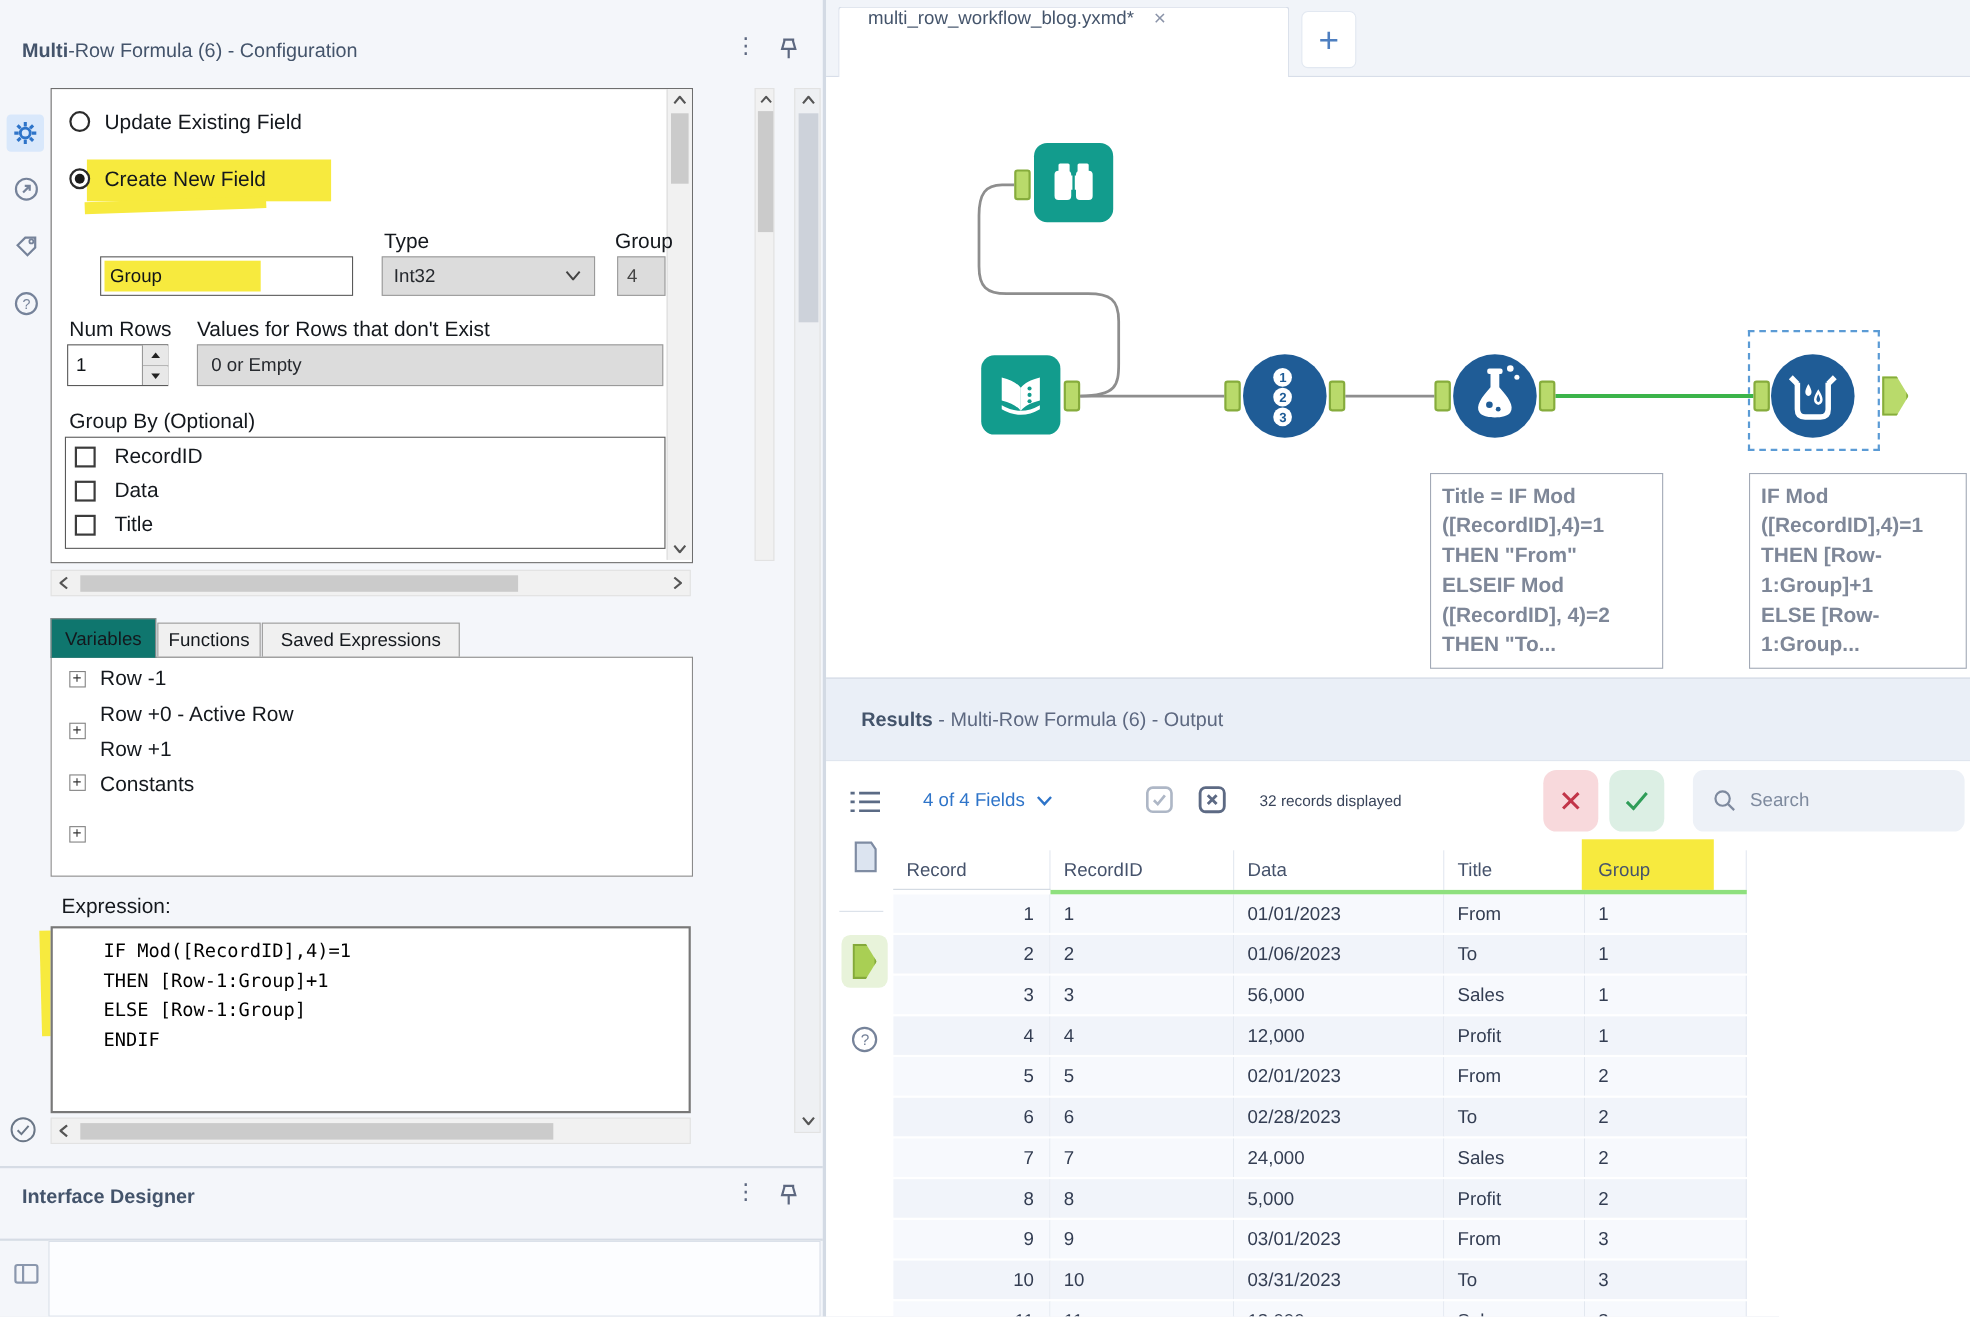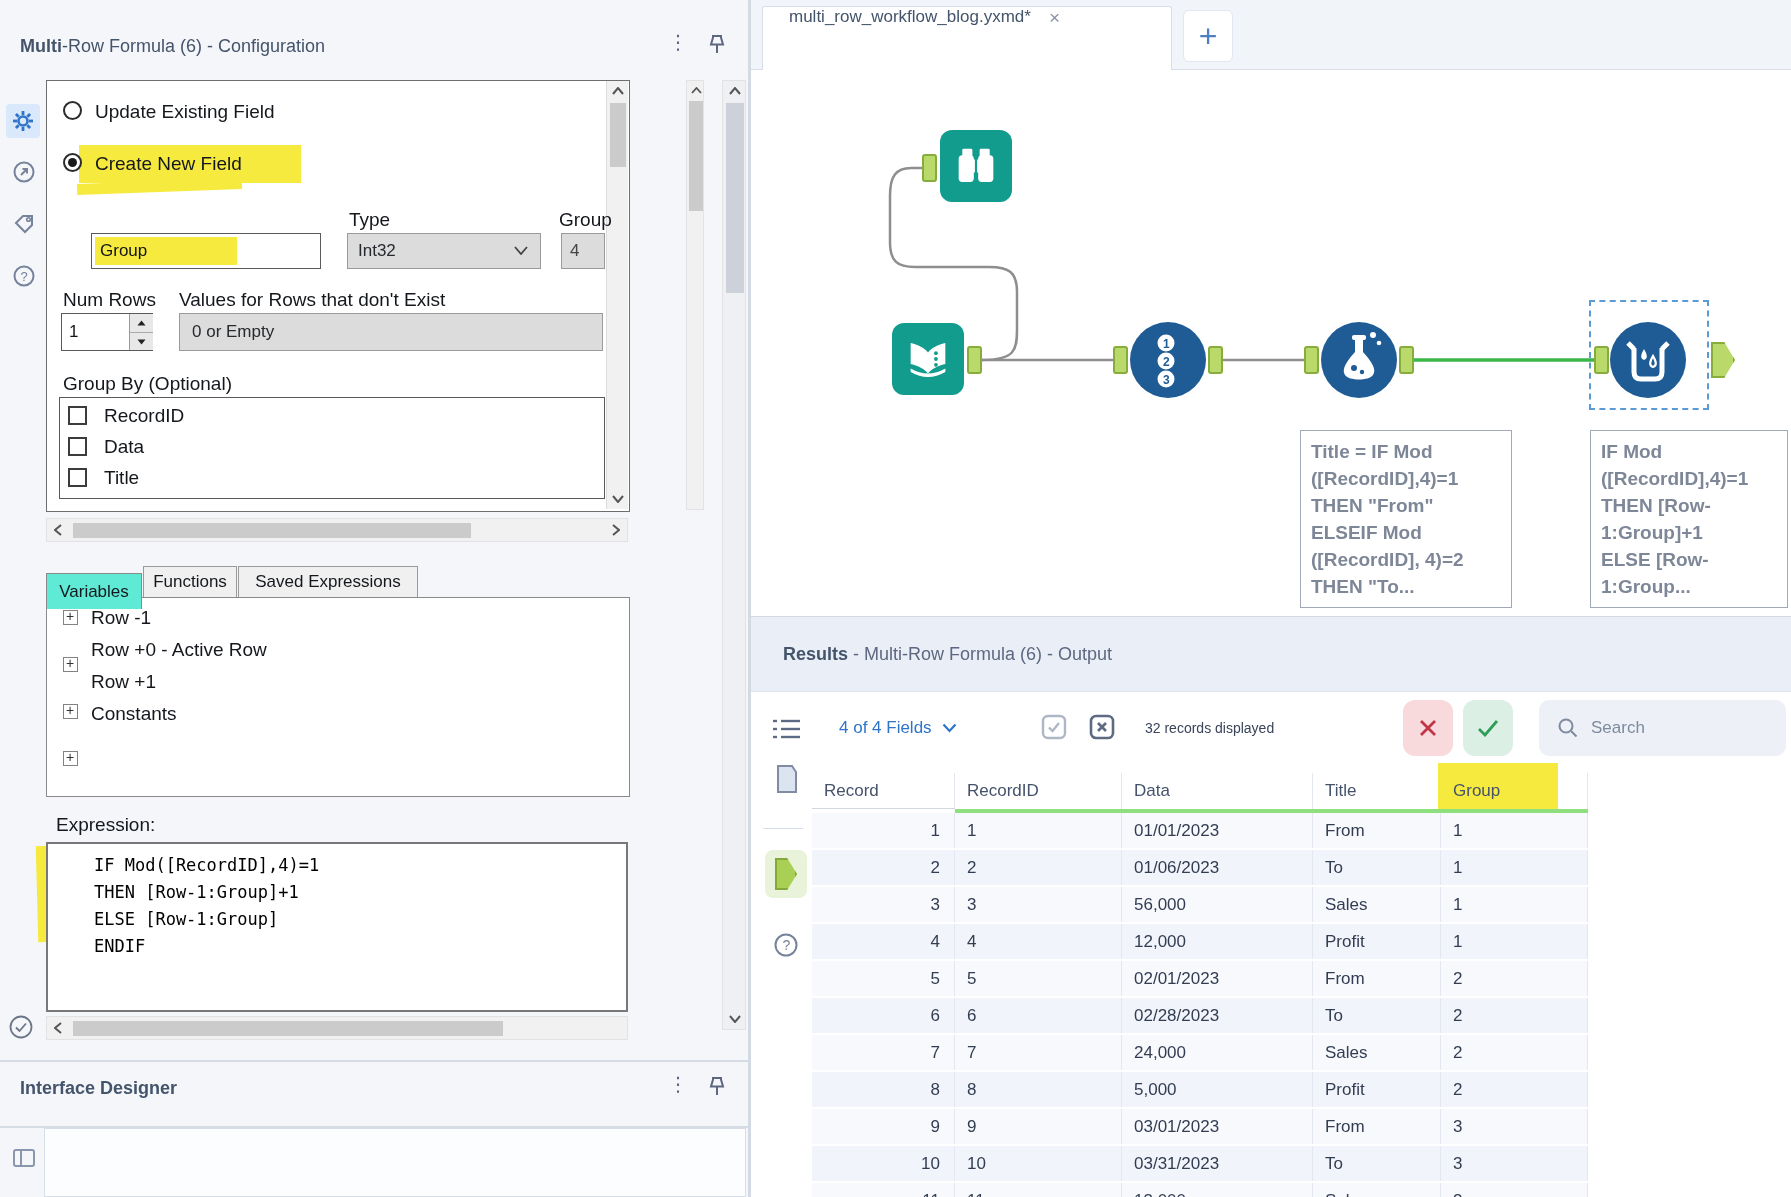--- a/index.html
+++ b/index.html
@@ -18,21 +18,21 @@
   .radio.sel::after{content:"";display:block;width:9px;height:9px;margin:3px;background:#1a1a1a;border-radius:50%;}
   .yellow{background:#f7ea3e;}
   .tinput{border:1px solid #5a5a5a;background:#fff;box-sizing:border-box;font-size:17px;color:#101418;}
   .ginput{border:1px solid #9a9a9a;background:#dcdcdc;box-sizing:border-box;font-size:17px;color:#26292e;}
   .chk{width:19px;height:19px;border:2px solid #3c3c3c;background:#fff;box-sizing:border-box;}
   .sb-track{background:#f1f1f1;border:1px solid #e2e2e2;box-sizing:border-box;}
   .sb-thumb{background:#cbcbcb;}
   .sb-arrow{color:#555;font-size:13px;display:flex;align-items:center;justify-content:center;}
   .tab{box-sizing:border-box;font-size:17px;color:#14181d;display:flex;align-items:center;justify-content:center;}
   .tab.inactive{background:#f0f0f0;border:1px solid #9a9a9a;}
-  .tab.active{background:#5eead4;border:1px solid #8a8a8a;border-bottom:none;z-index:3;margin-top:11px;}
+  .tab.active{background:#0f766e;border:1px solid #8a8a8a;border-bottom:none;z-index:3;}
   .treebox{background:#fff;border:1px solid #8a8a8a;}
   .plusbox{width:15px;height:15px;border:1px solid #828282;background:#fff;box-sizing:border-box;position:relative;}
   .plusbox::before{content:"+";position:absolute;left:2px;top:-3px;font-size:14px;color:#333;}
   .mono{font-family:"DejaVu Sans Mono",monospace;}
   .prewrap{white-space:pre;margin-left:32px;}
   .preline{white-space:pre-line;}
   
   #tabbar{left:751px;top:0;width:1040px;height:70px;background:#f1f4f9;border-bottom:1px solid #d8dee9;box-sizing:border-box;}
   .doc-tab{background:#fff;border:1px solid #d8dee9;border-bottom:none;border-radius:3px 3px 0 0;display:flex;}
   .doc-tab .ttl{font-size:17px;color:#44546b;}

